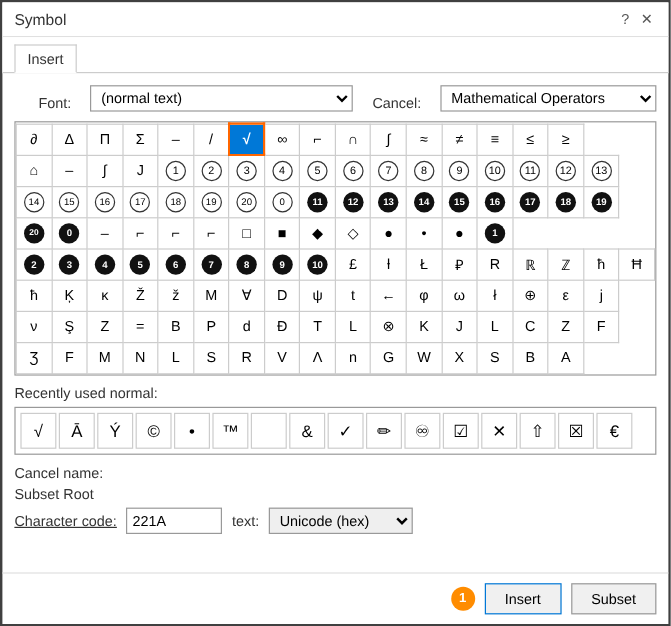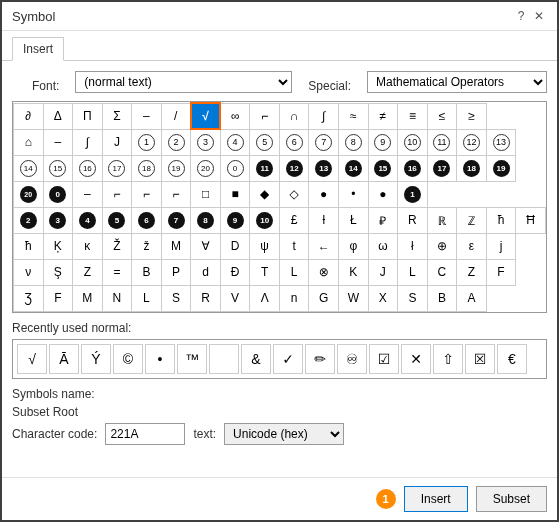--- a/index.html
+++ b/index.html
@@ -21,21 +21,21 @@
     .symbol-grid table { border-collapse: collapse; width: 100%; }
     .symbol-grid td { width: 26px; height: 26px; text-align: center; vertical-align: middle; border: 1px solid #ccc; font-size: 11px; cursor: pointer; position: relative; padding: 0; }
     .cell-dark { background: #222; color: #fff; border-radius: 50%; width: 18px; height: 18px; display: flex; align-items: center; justify-content: center; font-size: 10px; font-weight: bold; margin: auto; }
     .cell-circle { border: 2px solid #222; border-radius: 50%; width: 18px; height: 18px; display: flex; align-items: center; justify-content: center; font-size: 10px; margin: auto; }
     .recently-used { border: 1px solid #999; padding: 4px; display: flex; gap: 2px; flex-wrap: wrap; min-height: 34px; }
     .recent-cell { width: 30px; height: 30px; display: flex; align-items: center; justify-content: center; border: 1px solid #ccc; cursor: pointer; font-size: 14px; }
     .info-section { display: flex; flex-direction: column; gap: 4px; }
     .unicode-row { display: flex; align-items: center; gap: 8px; }
     .char-code-input { width: 80px; height: 22px; border: 1px solid #999; font-size: 12px; padding: 0 4px; }
     .from-select { width: 120px; height: 22px; border: 1px solid #999; font-size: 12px; padding: 0 4px; }
-    .underline-label { font-size: 12px; color: #333; }
+    .underline-label { text-decoration: underline; font-size: 12px; color: #333; }
     .bottom-bar { display: flex; justify-content: flex-end; align-items: center; padding: 8px 10px; border-top: 1px solid #e0e0e0; gap: 8px; }
     .btn { height: 26px; padding: 3px 16px; border: 1px solid #999; background: #f0f0f0; font-size: 12px; cursor: pointer; }
     .btn-primary { background: #f0f0f0; border: 1px solid #0078d7; color: #000; }
     .badge { background: #ff8c00; color: #fff; border-radius: 50%; width: 20px; height: 20px; display: flex; align-items: center; justify-content: center; font-size: 11px; font-weight: bold; }
   </style>
 </head>
 <body>
 
 <div class="dialog">
   <div class="title-bar">
@@ -49,21 +49,21 @@
   <div class="tabs">
     <div class="tab active">
       <span>Insert</span>
     </div>
   </div>
 
   <div class="content">
     <div class="row">
       <span class="label">Font:</span>
       <select class="select-wide"><option>(normal text)</option></select>
-      <span class="label">Special:</span>
+      <span class="label">Cancel:</span>
       <select class="select-medium"><option>Mathematical Operators</option></select>
     </div>
 
     <div class="symbol-grid">
       <table>
         <tbody id="symbol-tbody">
         <tr>
               <td style="font-size: 12px;">∂</td>
               <td style="font-size: 12px;">Δ</td>
               <td style="font-size: 12px;">Π</td>
@@ -316,21 +316,21 @@
           <div class="recent-cell">☑</div>
           <div class="recent-cell">✕</div>
           <div class="recent-cell">⇧</div>
           <div class="recent-cell">☒</div>
           <div class="recent-cell">€</div>
         </div>
     </div>
 
     <div class="info-section">
       <div class="unicode-row">
-        <span class="label">Symbols name:</span>
+        <span class="label">Cancel name:</span>
       </div>
       <div class="label">Subset Root</div>
       <div class="unicode-row">
         <span class="underline-label">Character code:</span>
         <input class="char-code-input" type="text" value="221A" style="">
         <span class="label">text:</span>
         <select class="from-select"><option>Unicode (hex)</option><option>Unicode (dec)</option><option>ASCII (dec)</option></select>
       </div>
     </div>
   </div>

